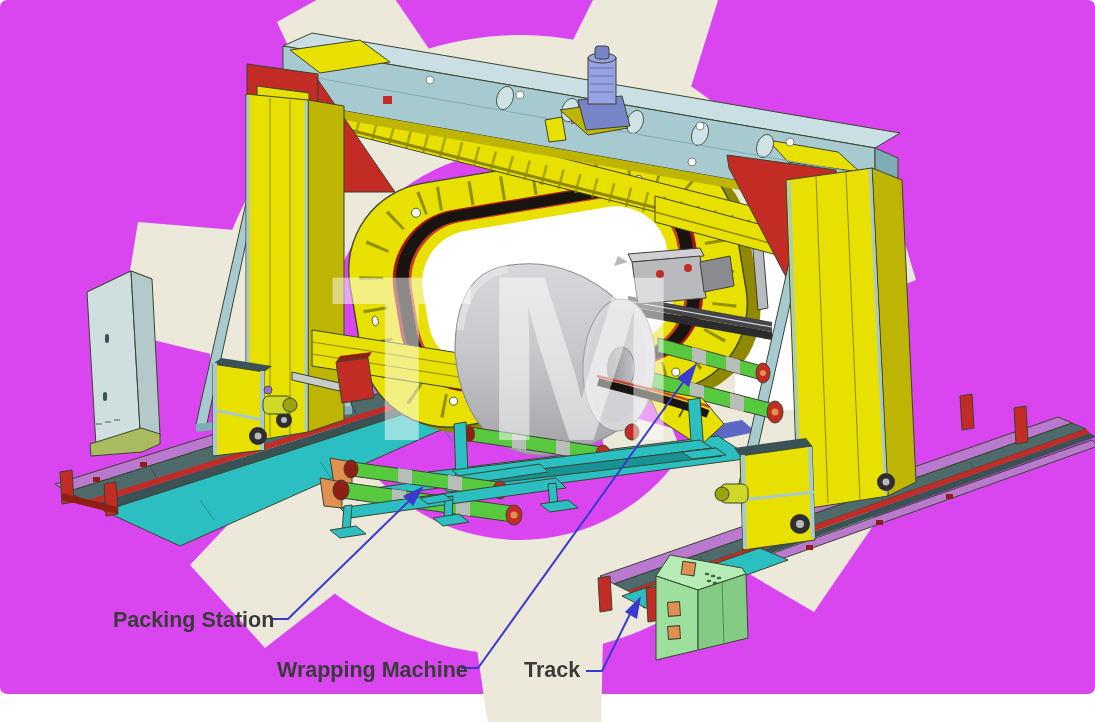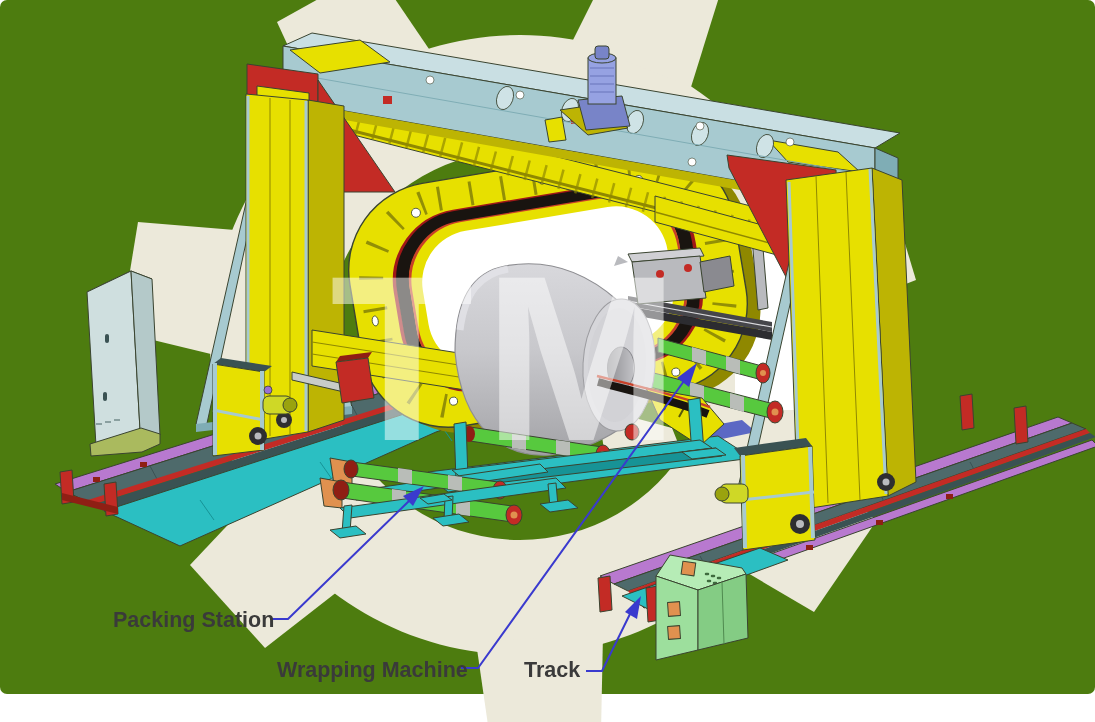--- a/index.html
+++ b/index.html
@@ -1,17 +1,17 @@
 <!DOCTYPE html>
 <html style="--wm-beige: #ece9da; --label: #3a3a3a; --leader: #3a3ace; --edge: #3a4430; --yellow: #e7e000; --yellow-light: #f4ef3a; --yellow-dark: #bdb403; --yellow-deep: #8f8800; --steel: #a7cad0; --steel-light: #c9dfe3; --steel-dark: #7fadb5; --red: #c32b25; --red-dark: #8f1f14; --maroon: #a01818; --purple: #b879cf; --bed: #4e6a6b; --bed-dark: #3a5253; --cyan: #2bbfc2; --cyan-dark: #179396; --roller-green: #57c93e; --roller-band: #b9bdb8; --orange: #e0914f; --motor: #96a2e2; --motor-dark: #7884c8; --mech-grey: #b9babe; --black-band: #191410; --wheel: #2e2e30; --cab-front: #cfdfdf; --cab-side: #b4c9c9; --cab-top: #e0ebeb; --cab-base: #aaba5e; --console: #9ddf9d; --console-side: #84cc84; --console-top: #b6ecb6; --floor-blue: #5b68c4; --coil: #c6c6ca; --coil-light: #d8d8dc; --coil-dark: #a2a2a6; --coil-face: #d6d6da; --bore: #9a9a9e;"><head>
 <meta charset="utf-8">
 <style>
   html,body{margin:0;padding:0;background:#fff;}
   body{width:1095px;height:722px;overflow:hidden;font-family:"Liberation Sans",sans-serif;}
-  #stage{position:relative;width:1095px;height:694px;background:#4d7c0f;border-radius:7px;}
+  #stage{position:relative;width:1095px;height:694px;background:#d946ef;border-radius:7px;}
   svg{display:block}
   
   .ln{stroke:var(--edge);stroke-width:1;stroke-linejoin:round}
   .ln2{stroke:var(--edge);stroke-width:1.4;stroke-linejoin:round}
   .f-wm{fill:var(--wm-beige)}
   .f-white{fill:#ffffff}
   .f-yel{fill:var(--yellow)}
   .f-yeld{fill:var(--yellow-dark)}
   .f-yeldd{fill:var(--yellow-deep)}
   .f-steel{fill:var(--steel)}

